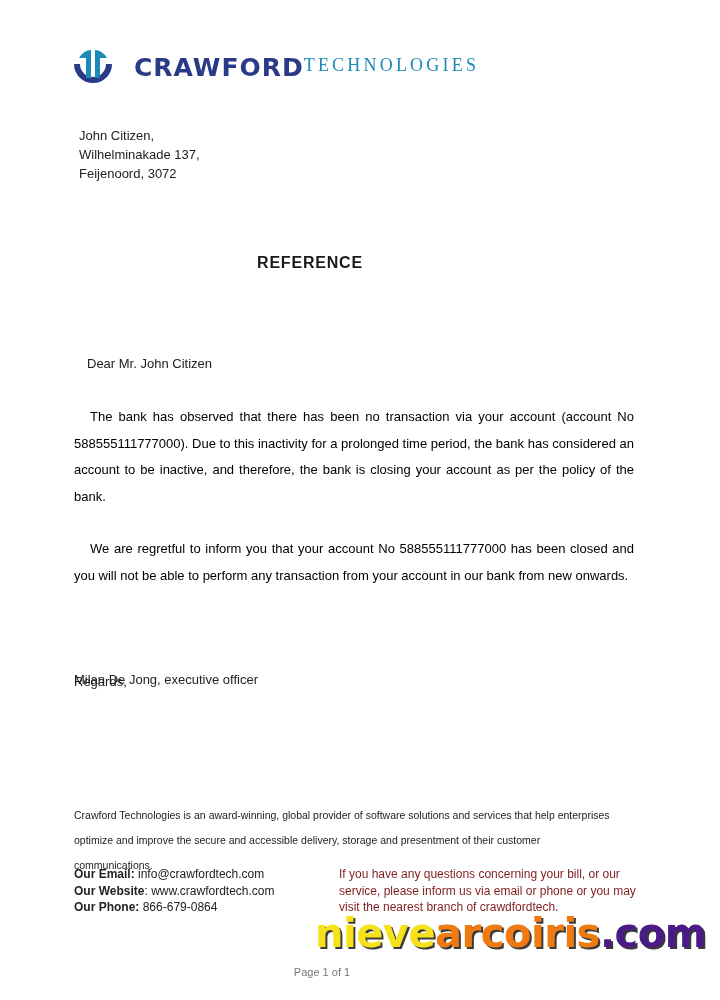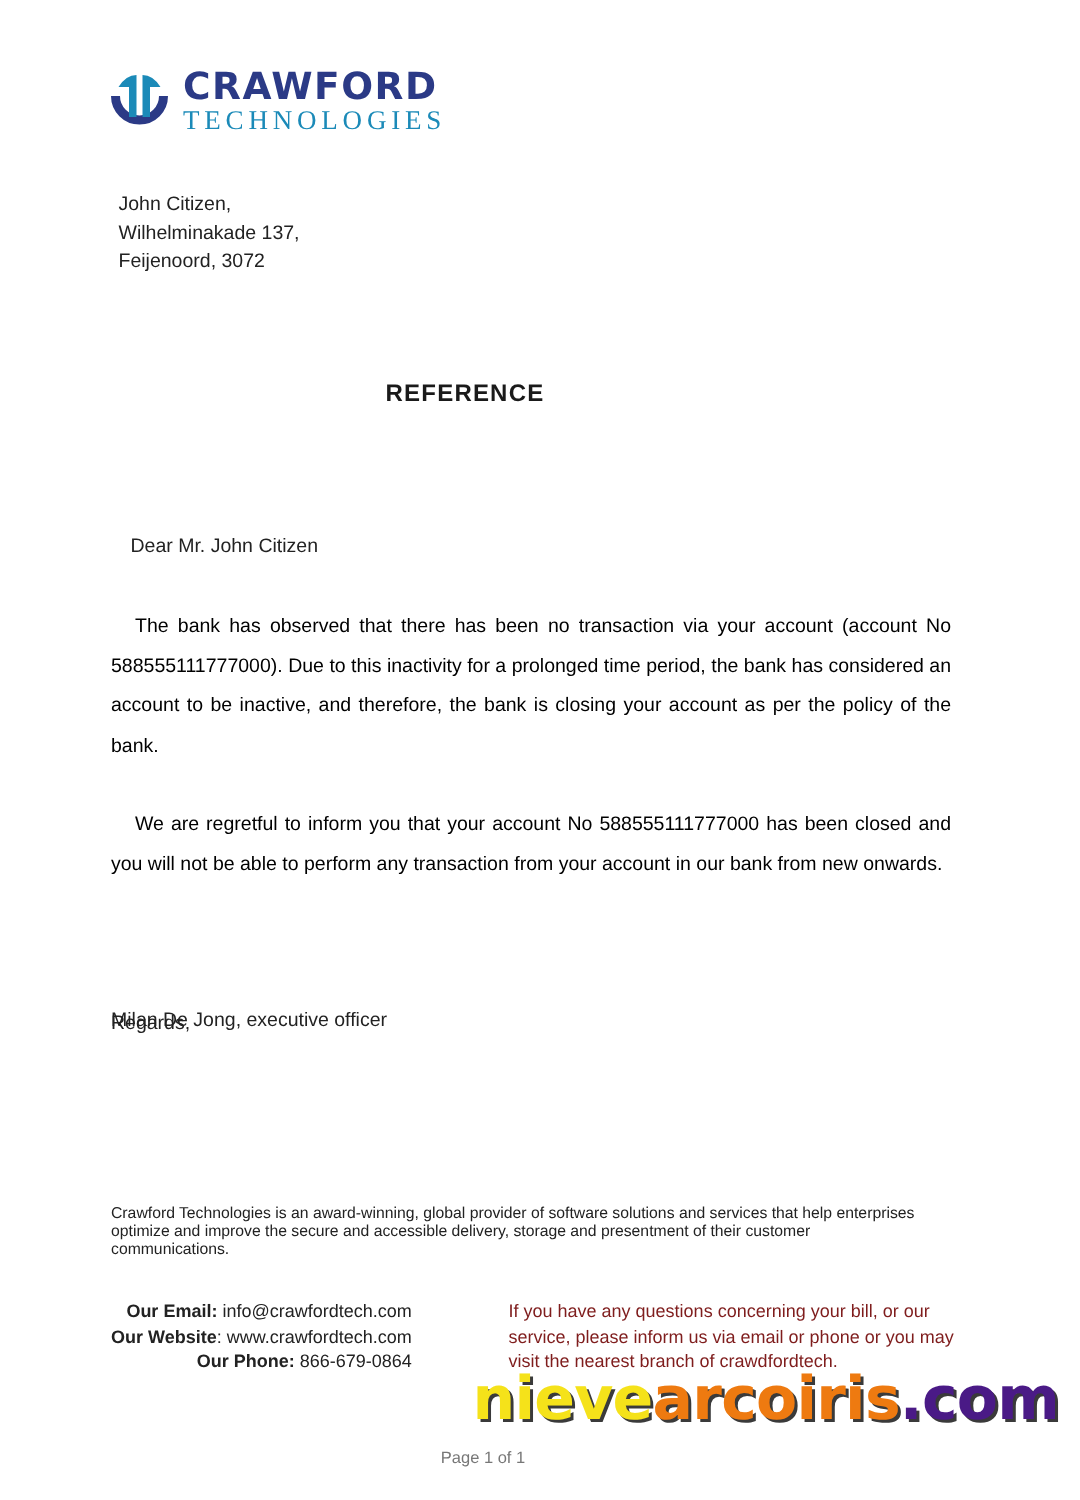--- a/index.html
+++ b/index.html
@@ -2,45 +2,45 @@
 <html><head>
 <meta charset="utf-8">
 <style>
   html, body { margin: 0; padding: 0; }
   body {
     width: 720px; height: 1000px; background: #ffffff; position: relative;
     font-family: "Liberation Sans", sans-serif; color: #1a1a1a; overflow: hidden;
   }
   .logo { position: absolute; left: 70px; top: 44px; height: 46px; display: flex; align-items: center; }
   .logo-mark { width: 46px; height: 46px; }
-  .logo-text { margin-left: 6px; display: flex; flex-direction: column; line-height: 1; }
+  .logo-text { margin-left: 18px; display: flex; flex-direction: row; line-height: 1; }
   .logo-line1 { font-family: "DejaVu Sans", sans-serif; font-weight: bold; font-size: 25px; color: #2b3a86; letter-spacing: 1px; }
   .logo-line2 { font-family: Liberation Serif, serif; font-size: 18px; color: #1b8ab8; letter-spacing: 3.2px; margin-top: 1px; }
 
   .address { position: absolute; left: 79px; top: 126px; font-size: 13px; line-height: 19px; color: #222; }
   .address div { white-space: nowrap; }
 
   .ref-title { position: absolute; left: 0; width: 632px; top: 254px; text-align: center; font-weight: bold; font-size: 16px; letter-spacing: 0.8px; color: #1a1a1a; }
   .ref-title span { margin-left: 0; display: inline-block; transform: translateX(-6px); }
 
   .salutation { position: absolute; left: 87px; top: 356px; font-size: 13px; color: #222; }
 
   .para { position: absolute; left: 74px; width: 560px; font-size: 13px; line-height: 26.5px; text-align: justify; color: #000000; }
   .para .indent { display: inline-block; width: 16px; }
   .para1 { top: 404px; }
   .para2 { top: 536px; }
 
   .regards { position: absolute; left: 74px; top: 674px; font-size: 13px; color: #222; }
   .signature { position: absolute; left: 74px; top: 672px; font-size: 13px; color: #222; }
 
-  .about { position: absolute; left: 74px; top: 803px; width: 540px; font-size: 10.5px; line-height: 12px; color: #222; }
+  .about { position: absolute; left: 74px; top: 803px; width: 540px; font-size: 10.5px; line-height: 25px; color: #222; }
 
   .contact { position: absolute; left: 74px; top: 866px; font-size: 12px; line-height: 16.5px; color: #222; }
   .contact b { font-weight: bold; }
-  .contact-row { white-space: nowrap; text-align: right; }
+  .contact-row { white-space: nowrap; }
 
   .help { position: absolute; left: 339px; top: 866px; width: 300px; font-size: 12px; line-height: 16.5px; color: #7f1d1d; }
 
   .watermark { position: absolute; left: 315px; top: 913px; font-family: "DejaVu Sans", sans-serif; font-weight: bold; font-size: 40px; letter-spacing: -0.5px; line-height: 1; text-shadow: 2px 2px 0 #3a3a3a; white-space: nowrap; }
   .wm-1 { color: #f5e21a; }
   .wm-2 { color: #ee7a10; }
   .wm-3 { color: #4a1a86; }
 
   .page-num { position: absolute; left: 0; width: 720px; top: 966px; text-align: center; font-size: 11px; color: #777; }
   .page-num span { display: inline-block; transform: translateX(-38px); }

